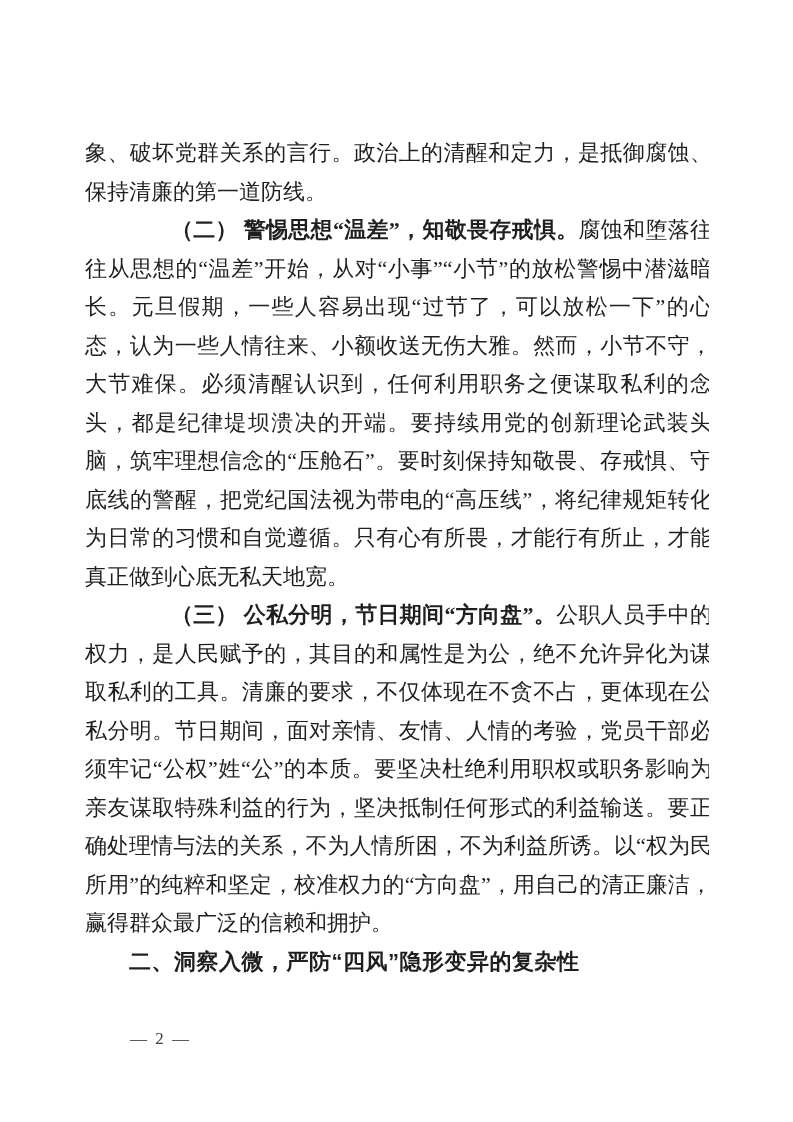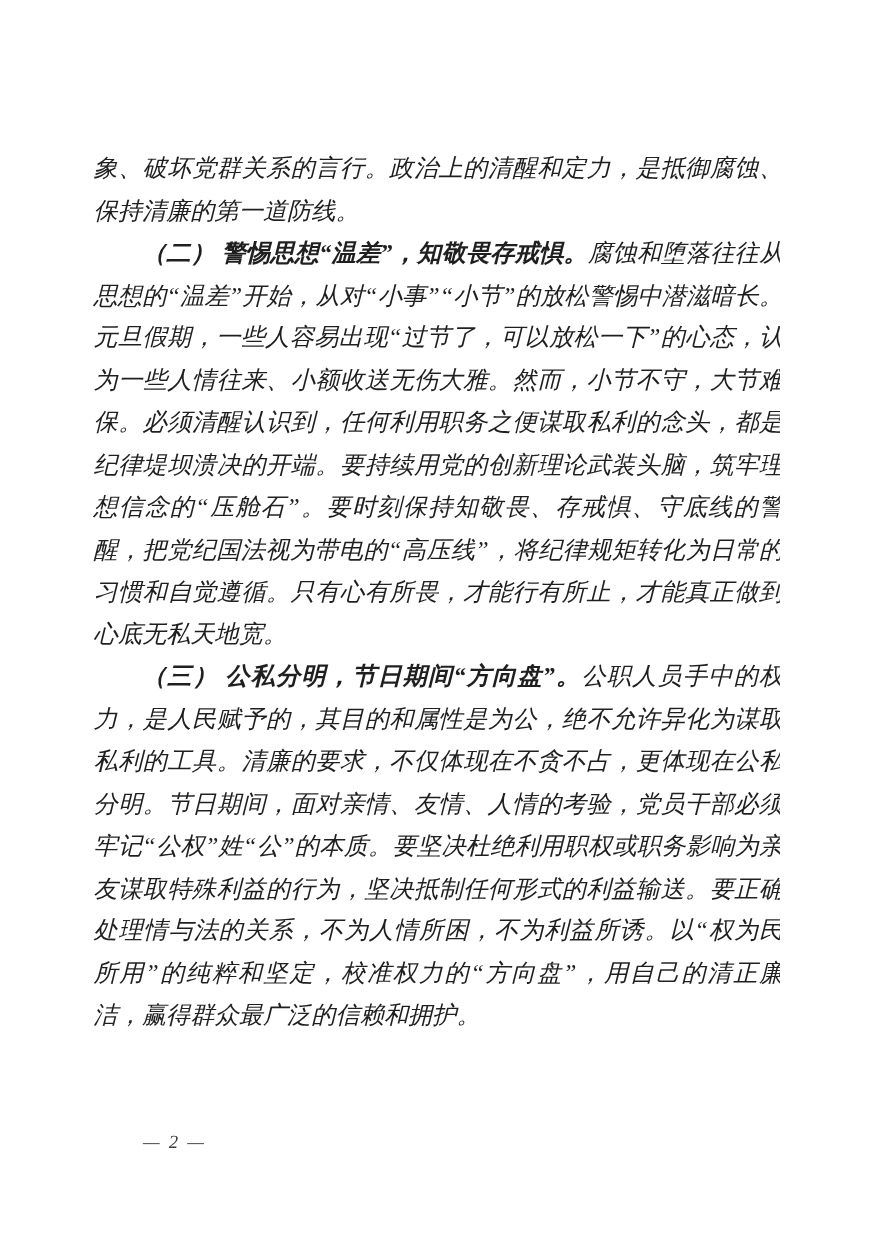--- a/index.html
+++ b/index.html
@@ -8,21 +8,20 @@
     background: #ffffff;
   }
   .page {
     position: relative;
     width: 709px;
     height: 1122px;
     background: var(--page-bg, #ffffff);
     overflow: hidden;
     font-family: "Liberation Serif", "DejaVu Serif", serif;
     color: var(--text-color, #1f1f1f);
-    font-style: italic;
   }
   .content {
     position: absolute;
     left: 85px;
     top: 134px;
     width: 627px;
   }
   .para, .heading {
     margin: 0;
     padding: 0;
@@ -34,20 +33,21 @@
   }
   .para {
     font-family: "Liberation Serif", "DejaVu Serif", serif;
     font-weight: 400;
   }
   .indent {
     text-indent: 2em;
   }
   .lead {
     font-weight: 700;
+    margin-left: 42px;
   }
   .heading {
     font-family: "Liberation Sans", "DejaVu Sans", sans-serif;
     font-weight: 700;
     text-align: left;
     letter-spacing: 0.5px;
   }
   .footer {
     position: absolute;
     left: 130px;
@@ -60,15 +60,16 @@
   }
 </style>
 </head>
 <body>
 
 <div class="page">
   <main class="content">
       <p class="para"><span>象、破坏党群关系的言行。政治上的清醒和定力，是抵御腐蚀、保持清廉的第一道防线。</span></p>
       <p class="para indent"><span class="lead">（二） 警惕思想“温差”，知敬畏存戒惧。</span><span>腐蚀和堕落往往从思想的“温差”开始，从对“小事”“小节”的放松警惕中潜滋暗长。元旦假期，一些人容易出现“过节了，可以放松一下”的心态，认为一些人情往来、小额收送无伤大雅。然而，小节不守，大节难保。必须清醒认识到，任何利用职务之便谋取私利的念头，都是纪律堤坝溃决的开端。要持续用党的创新理论武装头脑，筑牢理想信念的“压舱石”。要时刻保持知敬畏、存戒惧、守底线的警醒，把党纪国法视为带电的“高压线”，将纪律规矩转化为日常的习惯和自觉遵循。只有心有所畏，才能行有所止，才能真正做到心底无私天地宽。</span></p>
       <p class="para indent"><span class="lead">（三） 公私分明，节日期间“方向盘”。</span><span>公职人员手中的权力，是人民赋予的，其目的和属性是为公，绝不允许异化为谋取私利的工具。清廉的要求，不仅体现在不贪不占，更体现在公私分明。节日期间，面对亲情、友情、人情的考验，党员干部必须牢记“公权”姓“公”的本质。要坚决杜绝利用职权或职务影响为亲友谋取特殊利益的行为，坚决抵制任何形式的利益输送。要正确处理情与法的关系，不为人情所困，不为利益所诱。以“权为民所用”的纯粹和坚定，校准权力的“方向盘”，用自己的清正廉洁，赢得群众最广泛的信赖和拥护。</span></p>
+      <p class="heading indent"><span>二、洞察入微，严防“四风”隐形变异的复杂性</span></p>
     </main>
   <div class="footer">— 2 —</div>
 </div>
 
 </body></html>

